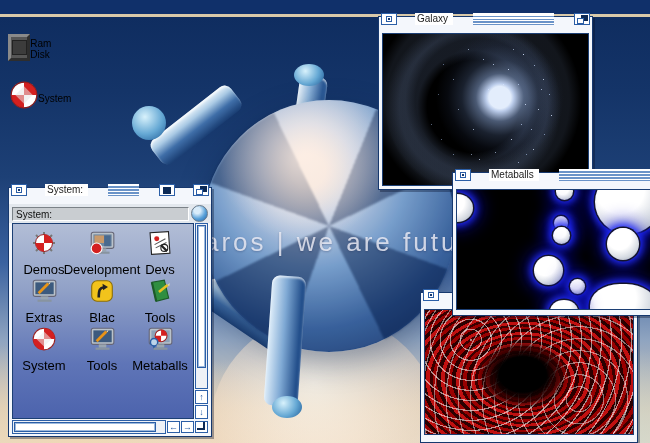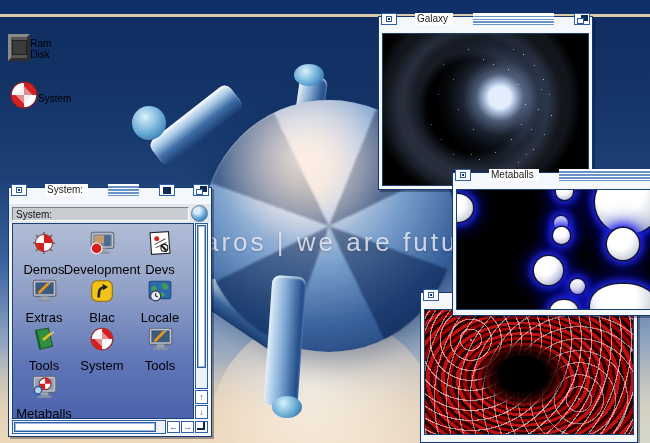--- a/index.html
+++ b/index.html
@@ -337,32 +337,20 @@
           <div class="drawer">
             <span>
               <svg viewBox="0 0 24 24">
                   <rect x="2.5" y="2.5" width="19" height="19" rx="5" fill="#f2c31c" stroke="#8a6d08"></rect>
               <path d="M9 18 C9 11, 10 9, 14 8.5" fill="none" stroke="#222" stroke-width="2.4"></path>
               <path d="M12.5 5.2 L17.5 8.2 L13 11.4 Z" fill="#222"></path>
                 </svg></span>
             <div class="lbl">Blac</div>
           </div>
 
-          <div class="drawer">
-            <span>
-              <svg viewBox="0 0 24 24">
-                  <rect x="2" y="3" width="20" height="16" rx="2" fill="#2e6ab0" stroke="#1a4a80"></rect>
-              <path d="M4 9 C7 5,10.5 9,8.5 12 C6.5 14,4 12.5,4 9 Z" fill="#3f9e4f"></path>
-              <path d="M14 5 C18 4,20.5 7,19 10 C16 12,12.8 9,14 5 Z" fill="#3f9e4f"></path>
-              <path d="M12 14 C14 12.5,17 14,16 16.5 C14 18,11.5 16.5,12 14 Z" fill="#3f9e4f"></path>
-              <circle cx="8" cy="16.5" r="4.6" fill="#e9edf1" stroke="#334"></circle>
-              <path d="M8 13.8 V16.5 L10 17.6" stroke="#223" stroke-width="1" fill="none"></path>
-                </svg></span>
-            <div class="lbl">Locale</div>
-          </div>
 
           <div class="drawer">
             <span>
               <svg viewBox="0 0 24 24">
                   <path d="M4.5 4 L16 2 L20 18.5 L8.5 21.5 Z" fill="#2f8e40" stroke="#1c5a28"></path>
               <path d="M4.5 4 L8.5 21.5" stroke="#1c5a28" stroke-width="2"></path>
               <path d="M11 13 L19 6.5" stroke="#e8c020" stroke-width="2.4"></path>
                   <path d="M19 6.5 l2 -1.8 -0.5 2.6 Z" fill="#f4e0a0"></path>
                 </svg></span>
             <div class="lbl">Tools</div>

